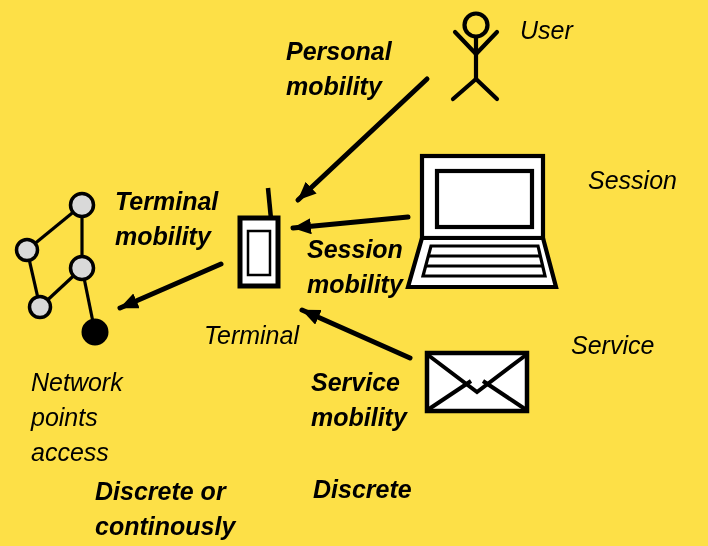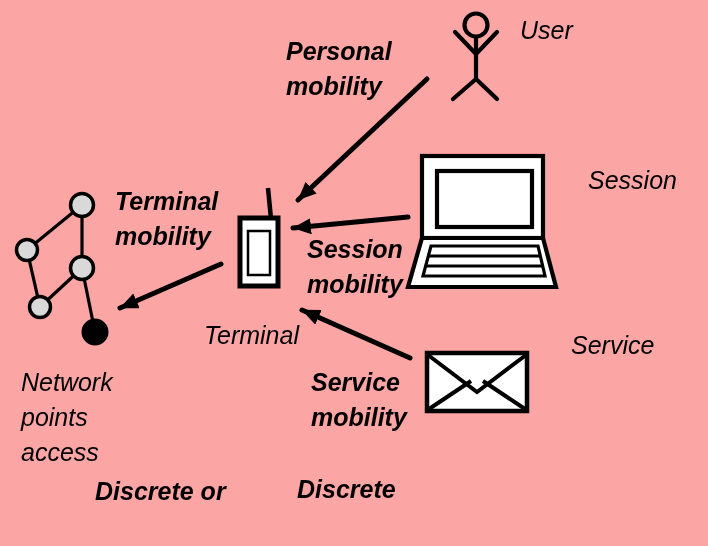--- a/index.html
+++ b/index.html
@@ -4,21 +4,21 @@
 <style>
   html, body {
     margin: 0;
     padding: 0;
     background: #ffffff;
   }
   .canvas {
     position: relative;
     width: 708px;
     height: 546px;
-    background: #fca5a5;
+    background: #fde047;
     color: #000000;
     font-family: "Liberation Sans", sans-serif;
     overflow: hidden;
   }
   .shapes {
     position: absolute;
     left: 0;
     top: 0;
     width: 708px;
     height: 546px;
@@ -125,25 +125,26 @@
 
   <div class="label mobility" style="left:311px; top:365px">
     <span class="ln">Service</span>
     <span class="ln">mobility</span>
   </div>
 
   <div class="label" style="left:571px; top:328px">
     <span class="ln">Service</span>
   </div>
 
-  <div class="label" style="left:21px; top:365px">
+  <div class="label" style="left:31px; top:365px">
     <span class="ln">Network</span>
     <span class="ln">points</span>
     <span class="ln">access</span>
   </div>
 
   <div class="label mode" style="left:95px; top:474px">
     <span class="ln">Discrete or</span>
+    <span class="ln">continously</span>
   </div>
 
-  <div class="label mode" style="left:297px; top:472px">Discrete</div>
+  <div class="label mode" style="left:313px; top:472px">Discrete</div>
 
 </div>
 
 </body></html>

